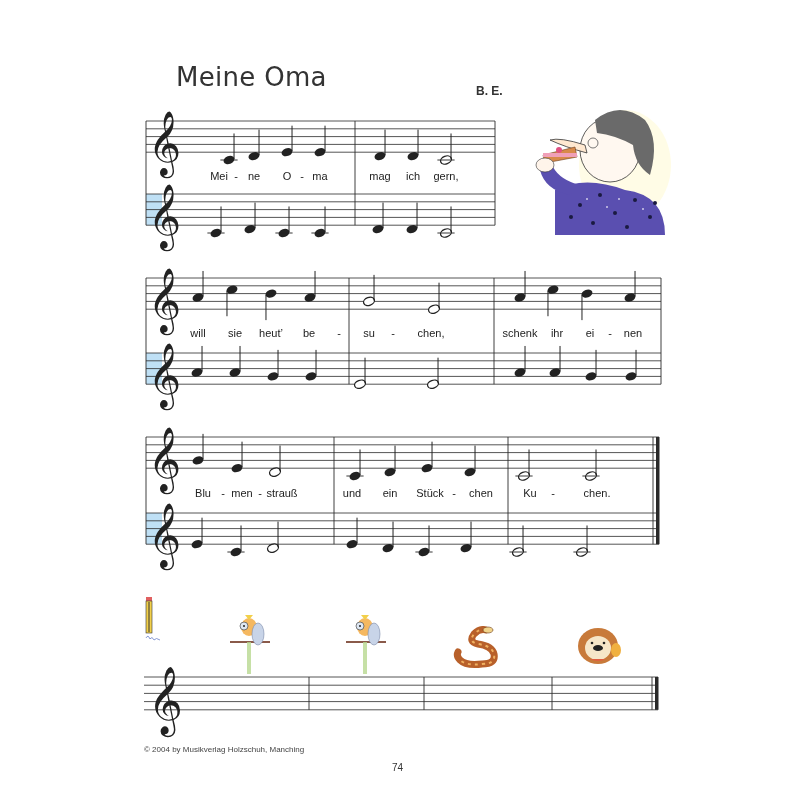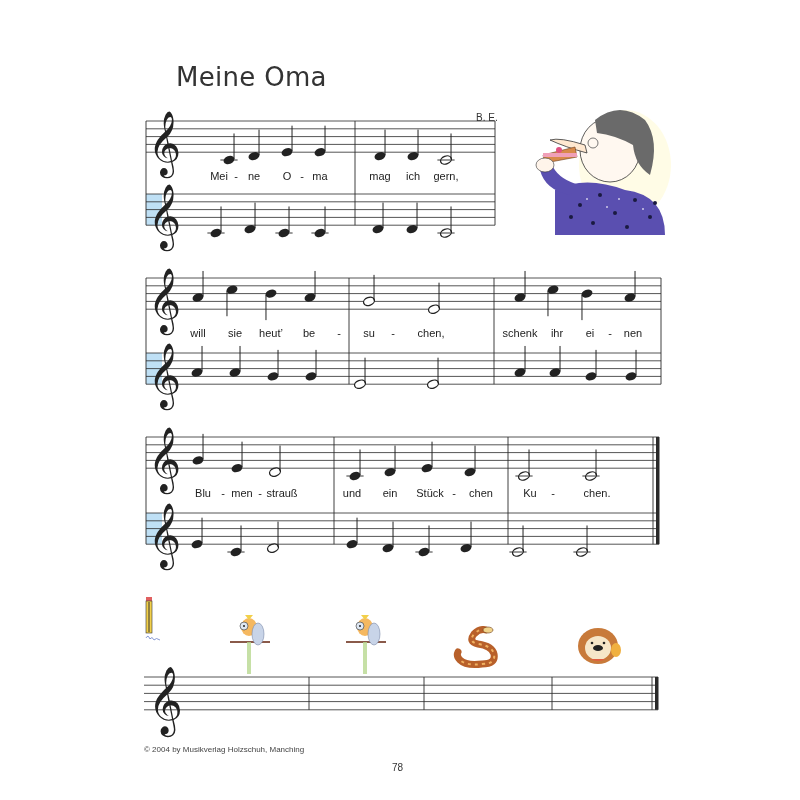--- a/index.html
+++ b/index.html
@@ -1,18 +1,18 @@
 <!DOCTYPE html>
 <html><head>
 <meta charset="utf-8">
 <style>
   html, body { margin: 0; padding: 0; background: #ffffff; }
   body { width: 800px; height: 800px; position: relative; overflow: hidden; font-family: "Liberation Sans", "DejaVu Sans", sans-serif; color: #222; }
   .title { position: absolute; left: 176px; top: 62px; font-size: 26px; font-family: "DejaVu Sans", sans-serif; color: #333; letter-spacing: 0.3px; }
-  .composer { position: absolute; left: 476px; top: 112px; font-size: 10px; color: #333; }
+  .composer { position: absolute; left: 476px; top: 84px; font-size: 12px; color: #333; font-weight: bold; }
   .copyright { position: absolute; left: 144px; top: 745px; font-size: 8px; color: #444; }
   .page-number { position: absolute; left: 392px; top: 762px; font-size: 10px; color: #333; }
   svg.score { position: absolute; left: 0; top: 0; }
   .lyric { font-family: "Liberation Sans", sans-serif; font-size: 11px; fill: #222; }
   .illus { position: absolute; }
 </style>
 </head>
 <body>
 
 <div class="title">Meine Oma</div>
@@ -453,13 +453,13 @@
   <ellipse cx="22" cy="20" rx="20" ry="18" fill="#c87a3a"></ellipse>
   <ellipse cx="22" cy="22" rx="13" ry="12" fill="#f6e6c8"></ellipse>
   <ellipse cx="22" cy="22" rx="5" ry="3" fill="#222"></ellipse>
   <circle cx="16" cy="17" r="1.3" fill="#222"></circle>
   <circle cx="28" cy="17" r="1.3" fill="#222"></circle>
   <path d="M14 33 Q22 37 30 33" fill="#e06040"></path>
   <ellipse cx="40" cy="24" rx="5" ry="7" fill="#f0b040"></ellipse>
 </svg>
 
 <div class="copyright">© 2004 by Musikverlag Holzschuh, Manching</div>
-<div class="page-number">78</div>
+<div class="page-number">74</div>
 
 </body></html>

